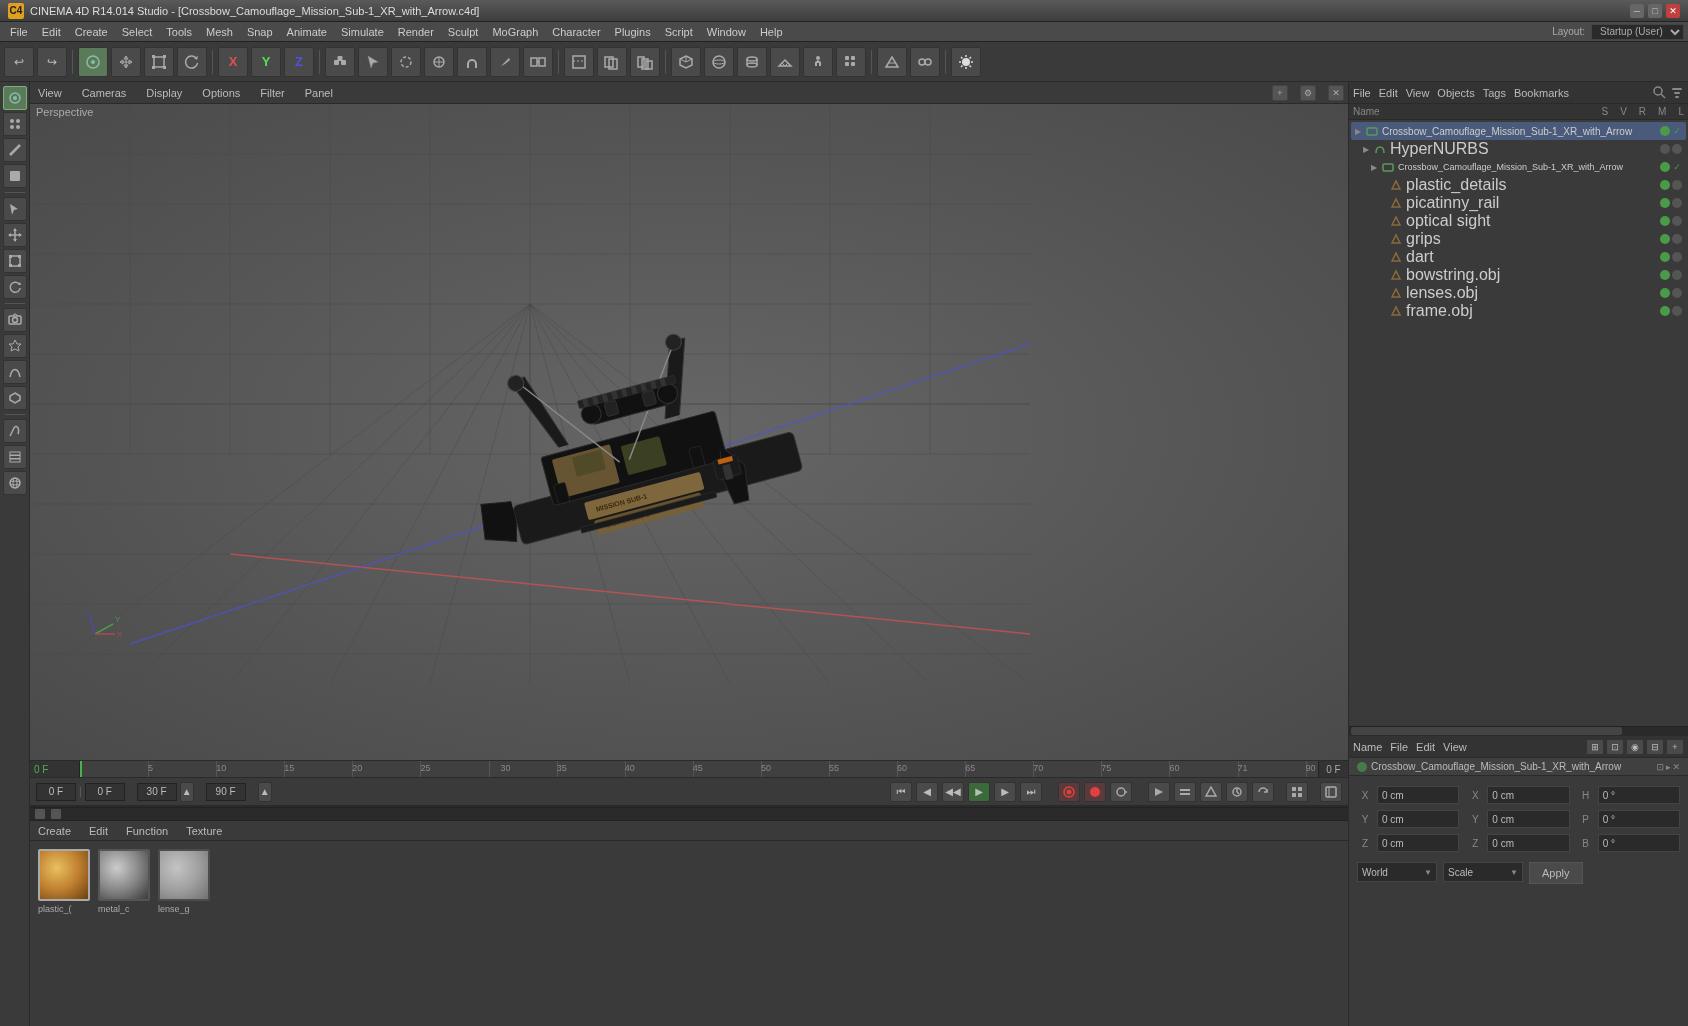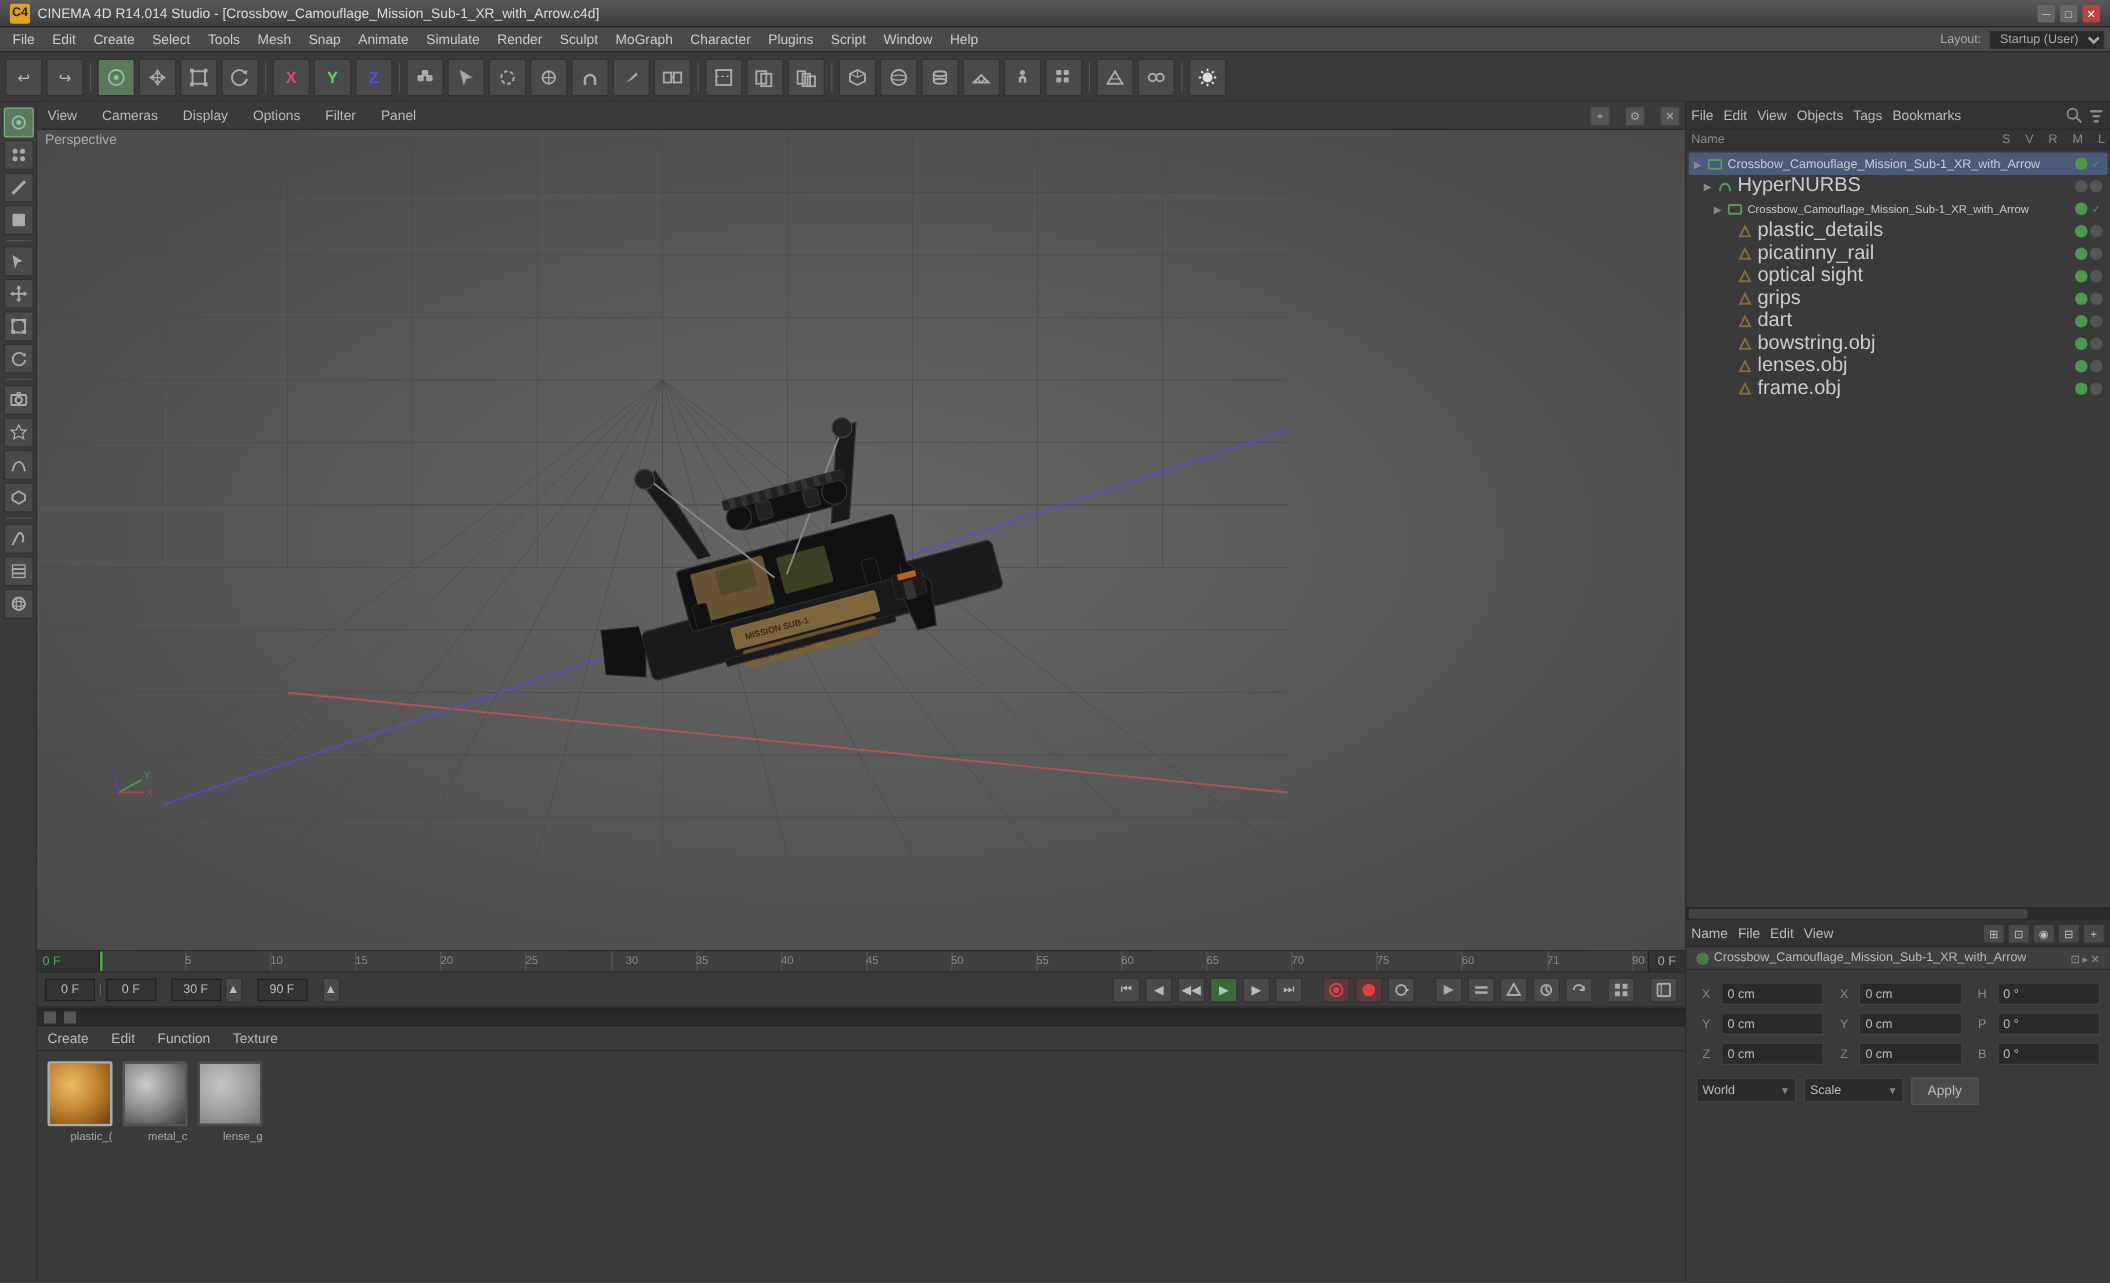--- a/index.html
+++ b/index.html
@@ -274,21 +274,21 @@
     }
     #materials-content {
       display: flex;
       padding: 8px;
       gap: 8px;
       align-items: flex-start;
     }
     .material-swatch {
       display: flex;
       flex-direction: column;
-      align-items: flex-end;
+      align-items: flex-start;
       cursor: pointer;
     }
     .material-preview {
       width: 52px; height: 52px;
       border: 2px solid #555;
       border-radius: 2px;
       margin-bottom: 3px;
       position: relative;
       overflow: hidden;
     }

